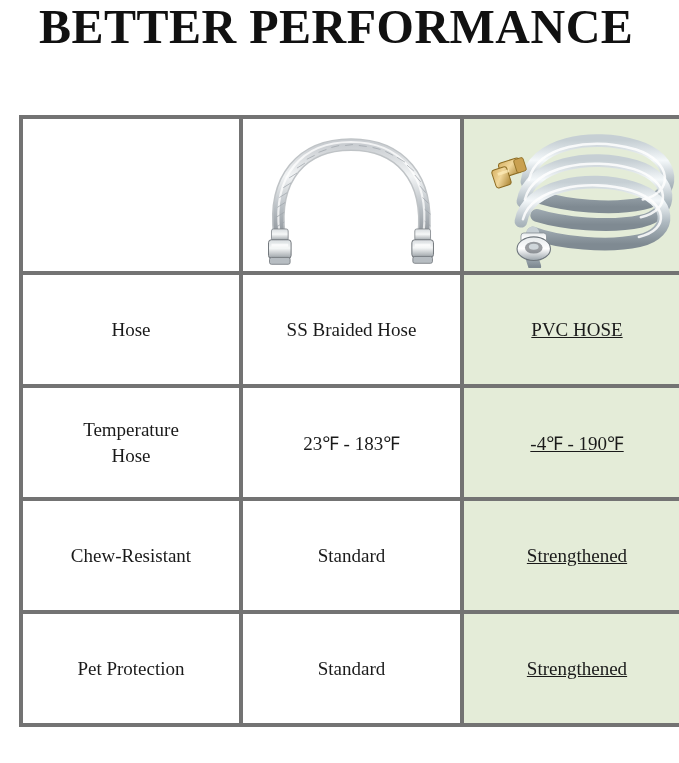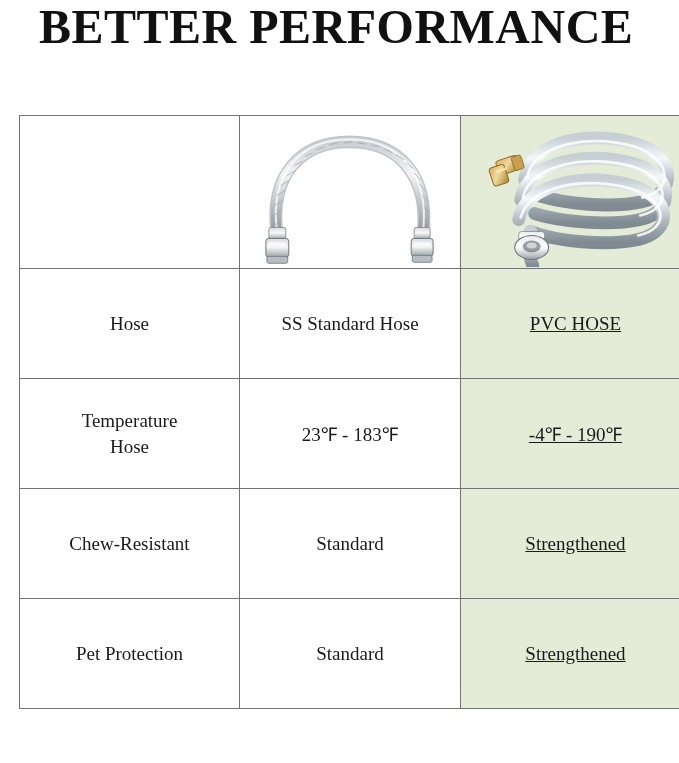--- a/index.html
+++ b/index.html
@@ -41,21 +41,21 @@
     left: 4px;
     width: 671px;
   }
   table.compare {
     border-collapse: collapse;
     table-layout: fixed;
     width: 671px;
     background: #ffffff;
   }
   table.compare td {
-    border: 1px solid #737373;
+    border: 4px solid #737373;
     text-align: center;
     vertical-align: middle;
     font-size: 19px;
     font-family: "Liberation Serif", serif;
     color: #1a1a1a;
     padding: 4px 6px;
   }
   col.c-label { width: 220px; }
   col.c-ss { width: 221px; }
   col.c-pvc { width: 230px; }
@@ -202,21 +202,21 @@
                   <rect x="52" y="40" width="10" height="14" rx="2" fill="#c9a050" stroke="#8c6b22" stroke-width="0.8" transform="rotate(-18 57 47)"></rect>
                   <rect x="34" y="53" width="12" height="3" fill="#ffeebb" opacity="0.7" transform="rotate(-18 40 54)"></rect>
                 </g>
               </svg>
             </div>
           </td>
         </tr>
 
         <tr class="data-row">
           <td class="label-cell">Hose</td>
-          <td>SS Standard Hose</td>
+          <td>SS Braided Hose</td>
           <td class="pvc-cell">PVC HOSE</td>
         </tr>
 
 
         <tr class="data-row tall">
           <td class="label-cell two-line">
             <div>Temperature</div>
             <div>Hose</div>
           </td>
           <td>23℉ - 183℉</td>

